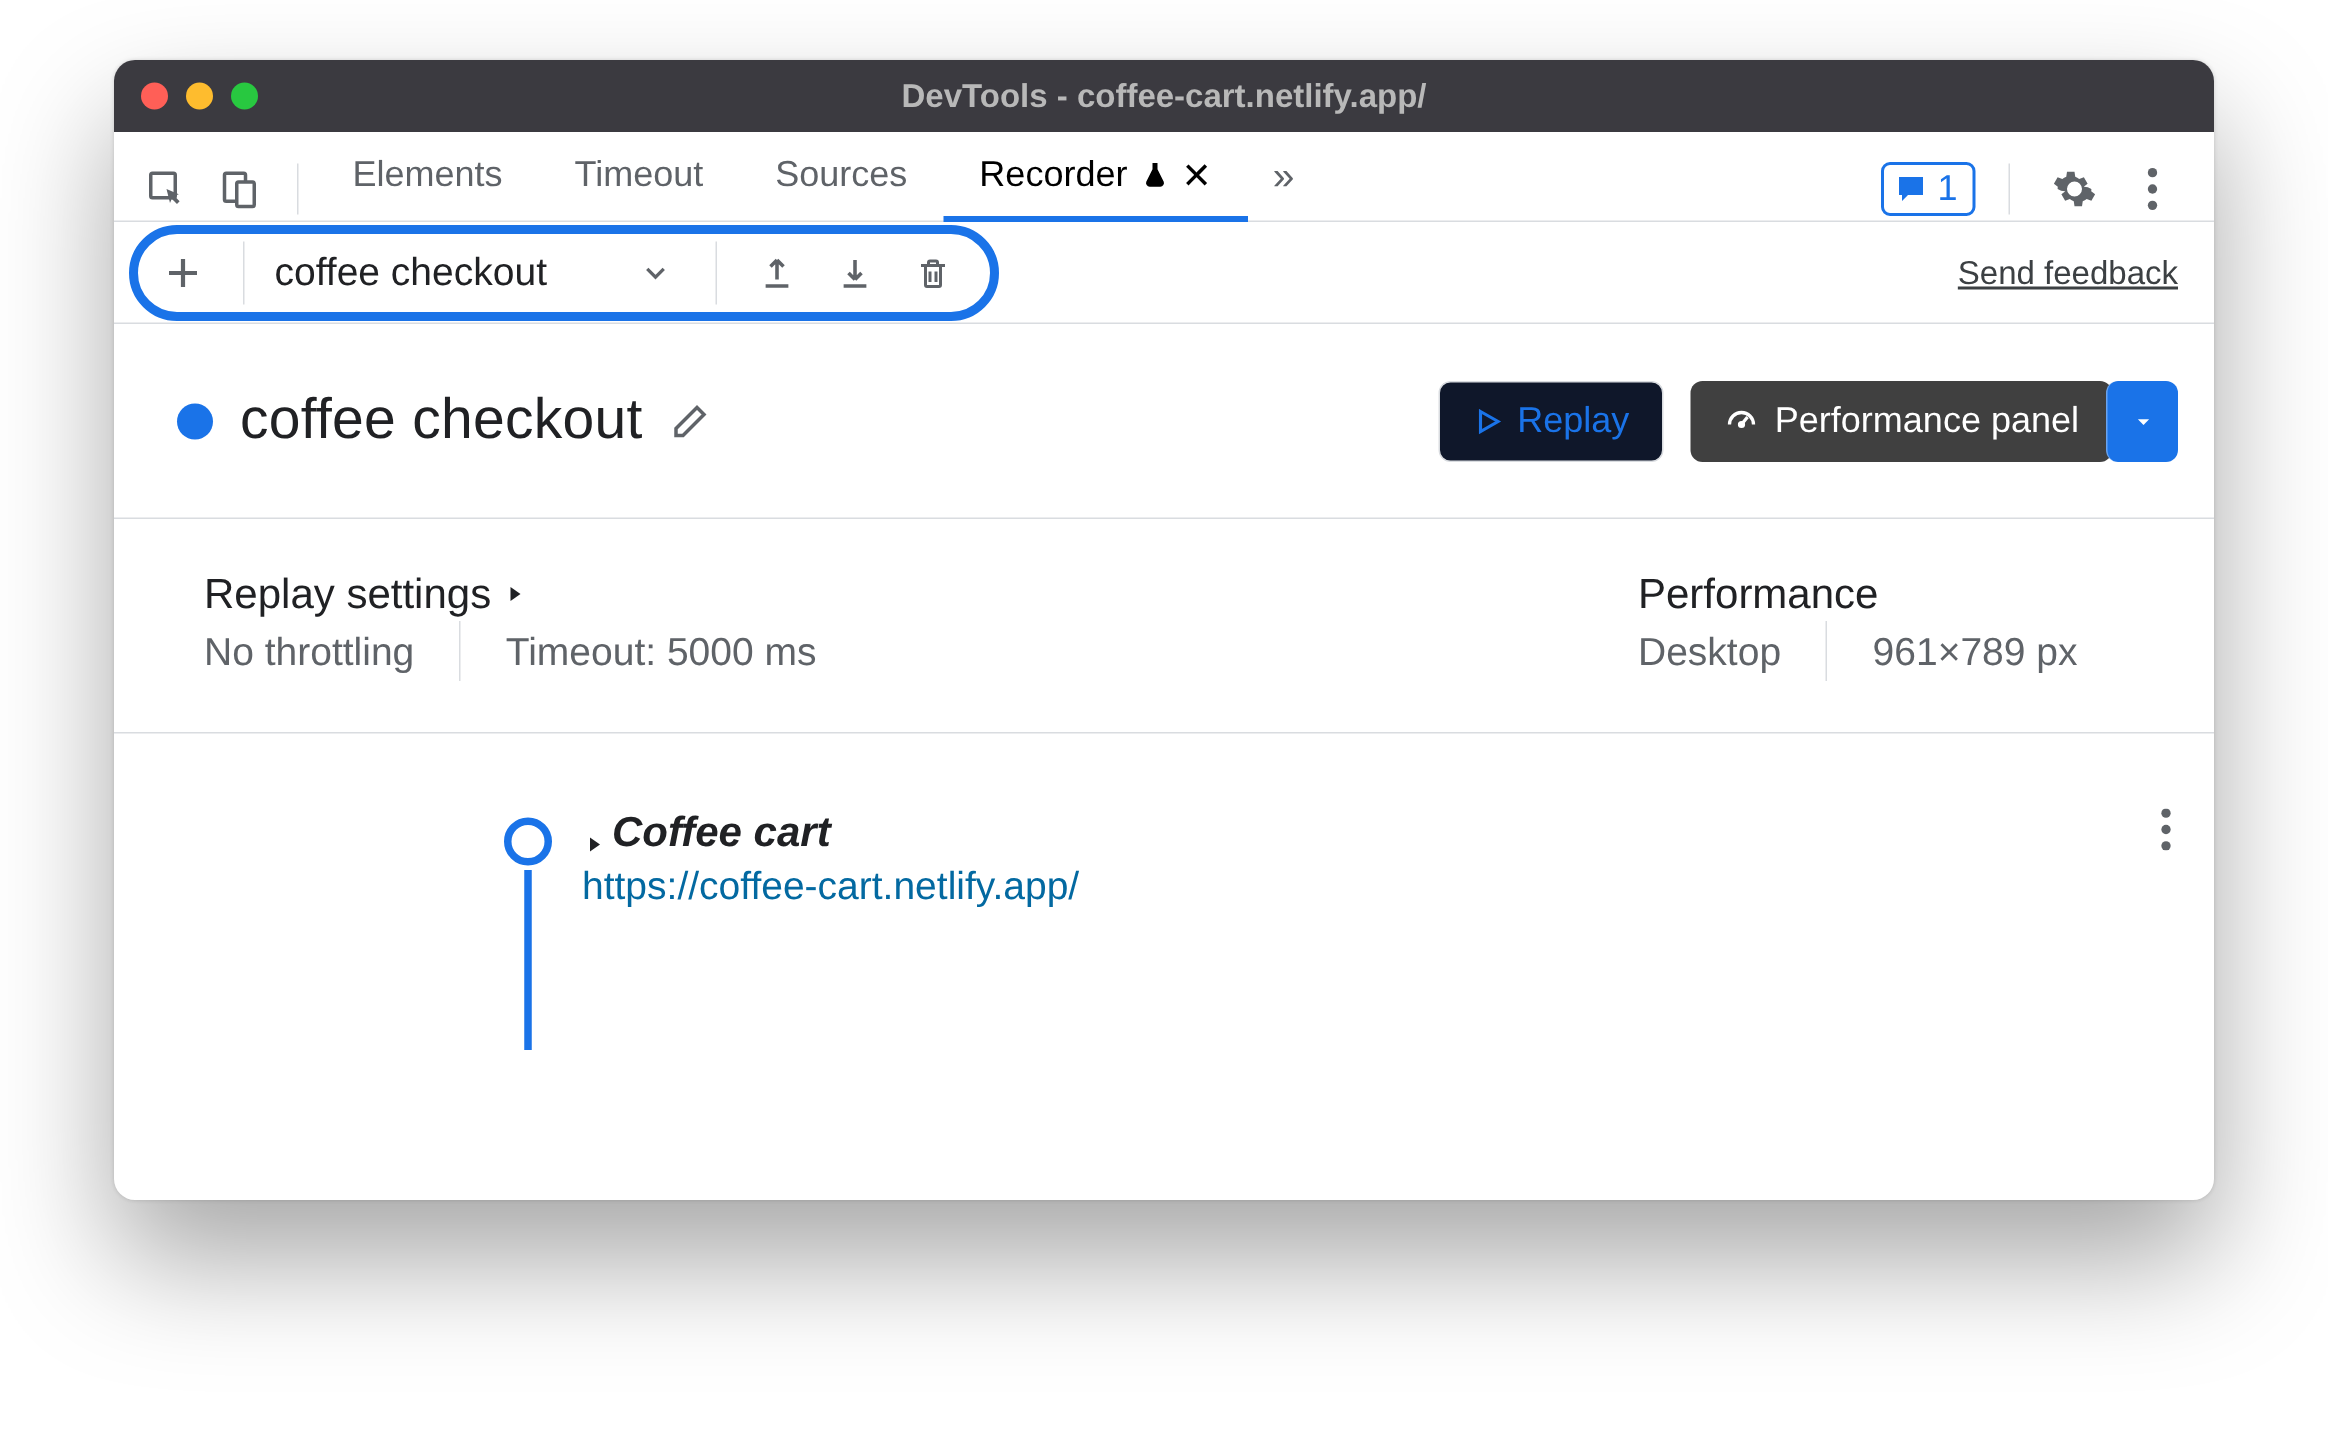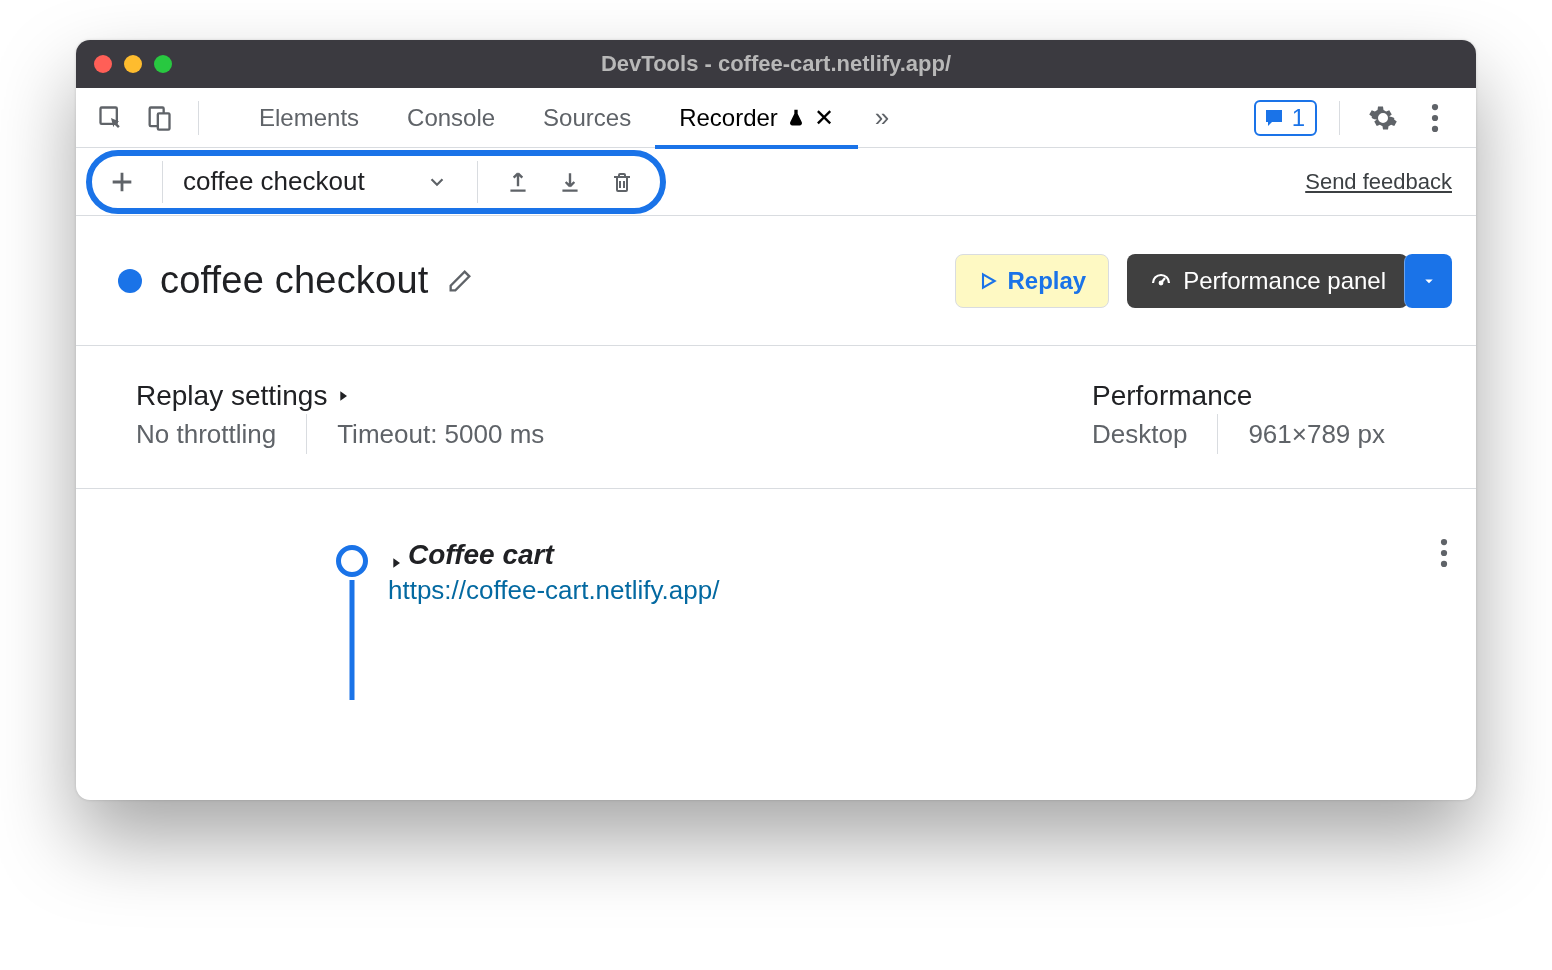--- a/index.html
+++ b/index.html
@@ -52,24 +52,24 @@
   .titlebar-title {
     position: absolute; left: 0; right: 0; text-align: center;
     color: var(--titlebar-fg); font-size: 22px; font-weight: 600;
     pointer-events: none;
   }
 
   
   .tabstrip {
     height: 60px;
     display: flex;
-    align-items: center;
+    align-items: flex-end;
     padding: 0 20px 0 14px;
     border-bottom: 1px solid var(--border);
-    gap: 24px;
+    gap: 0;
     font-size: 24px;
   }
   .ts-left { display:flex; align-items:center; gap:6px; }
   .vsep { width:1px; height:34px; background: var(--border); margin:0 12px; }
   .ts-icon-btn {
     width: 42px; height: 42px; display:flex; align-items:center; justify-content:center;
     color: var(--icon);
   }
   .tab {
     padding: 0 24px;
@@ -141,21 +141,21 @@
   .title-dot {
     width: 24px; height: 24px; border-radius:50%; background: var(--tab-active);
   }
   .rec-title { font-size: 38px; font-weight: 400; color:#202124; letter-spacing:0.2px;}
   .title-row .edit-icon { color: var(--icon); }
   .btn {
     height: 54px; border-radius: 8px; display:flex; align-items:center; gap:10px;
     font-size: 24px; font-weight:500; padding: 0 22px;
   }
   .btn-outline {
-    border:1.5px solid var(--border); color: var(--tab-active); background:#fef9c3;font-weight:bold;
+    border:1.5px solid var(--border); color: var(--tab-active); background:#0f172a;
   }
   .btn-primary {
     background: #404040; color:#fff; border:none;
   }
   .btn-split-caret {
     width: 48px; height:54px; background:#1a73e8; color:#fff;
     border-radius: 8px; display:flex; align-items:center; justify-content:center;
     font-size: 20px; margin-left:-4px;
     border-left: 1px solid rgba(255,255,255,.35);
   }
@@ -228,21 +228,21 @@
         </svg>
       </div>
       <div class="vsep"></div>
     </div>
 
     <div class="tabs-scroll">
       <div class="tab">
           <span>Elements</span>
         </div>
       <div class="tab">
-          <span>Console</span>
+          <span>Timeout</span>
         </div>
       <div class="tab">
           <span>Sources</span>
         </div>
       <div class="tab active">
         <span>Recorder</span>
         <span>
           <svg width="20" height="20" viewBox="0 0 24 24" fill="currentColor">
               <path d="M10 2h4v5l5 10a3 3 0 0 1-2.7 4H7.7A3 3 0 0 1 5 17L10 7V2z"></path>
             </svg>

